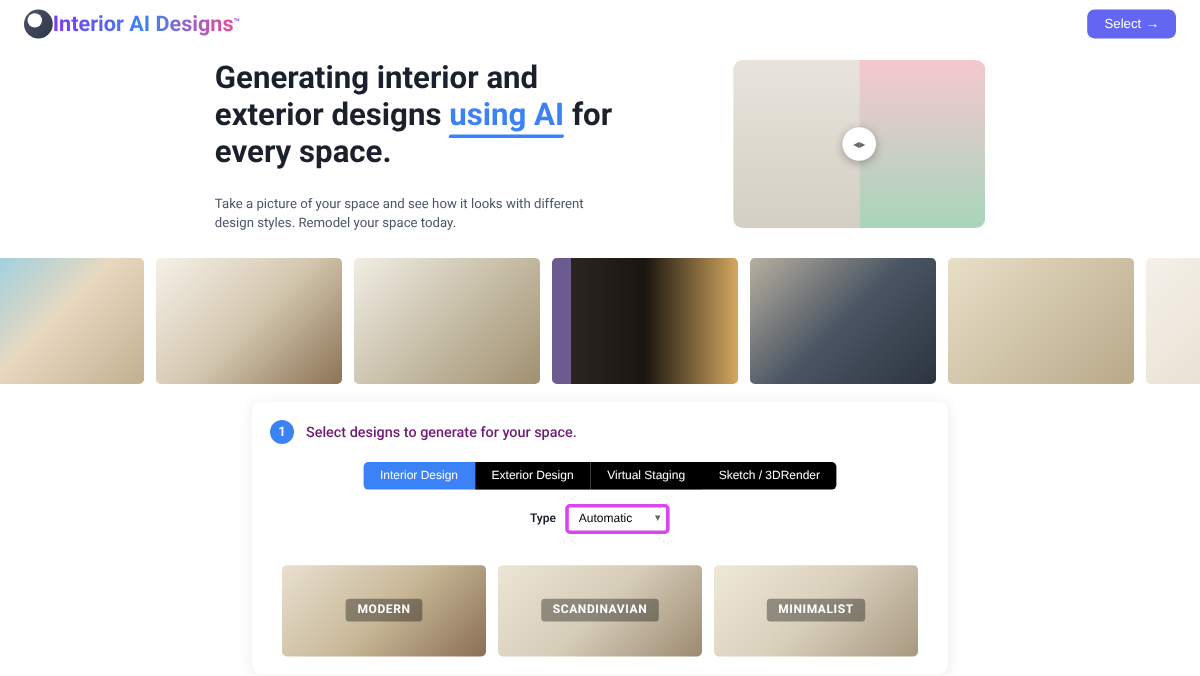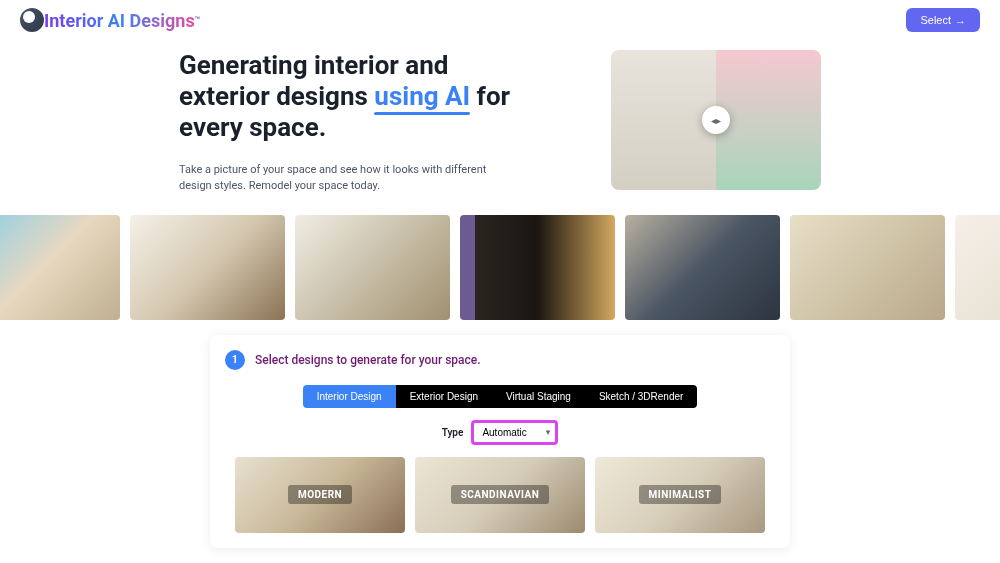--- a/index.html
+++ b/index.html
@@ -46,21 +46,21 @@
     .tab:last-child { border-radius: 0 4px 4px 0; }
     .tab.active { background: #3b82f6; }
     
     .type-row { display: flex; justify-content: center; align-items: center; gap: 8px; margin-bottom: 12px; }
     .type-label { font-size: 10px; font-weight: 600; color: #1a202c; }
     .type-select { padding: 4px 28px 4px 8px; font-size: 10px; border: 3px solid #d946ef; border-radius: 4px; background: #fff; cursor: pointer; appearance: none; position: relative; }
     .select-wrap { position: relative; }
     .select-wrap::after { content: '▾'; position: absolute; right: 8px; top: 50%; transform: translateY(-50%); font-size: 9px; color: #666; pointer-events: none; }
     
     .designs { display: flex; gap: 10px; justify-content: center; }
-    .design-card { flex: 0 0 170px; height: 76px; border-radius: 4px; position: relative; display: flex; align-items: center; justify-content: center; overflow: hidden; }
+    .design-card { flex: 0 0 170px; height: 76px; border-radius: 4px; position: relative; display: flex; align-items: center; justify-content: center; overflow: hidden; margin-top: 14px; }
     .d1 { background: linear-gradient(135deg, #e8e0d0, #c8b898, #8b6f55); }
     .d2 { background: linear-gradient(135deg, #f0e8d8, #d8cfbb, #a89880); }
     .d3 { background: linear-gradient(135deg, #ede5d5, #d5ccb8, #9c8a70); }
     .design-label { background: rgba(0,0,0,0.35); color: #fff; font-size: 10px; font-weight: 700; padding: 4px 10px; border-radius: 3px; letter-spacing: 0.5px; }
   </style>
 </head>
 <body>
 
 <div class="header">
   <div class="logo-section">

